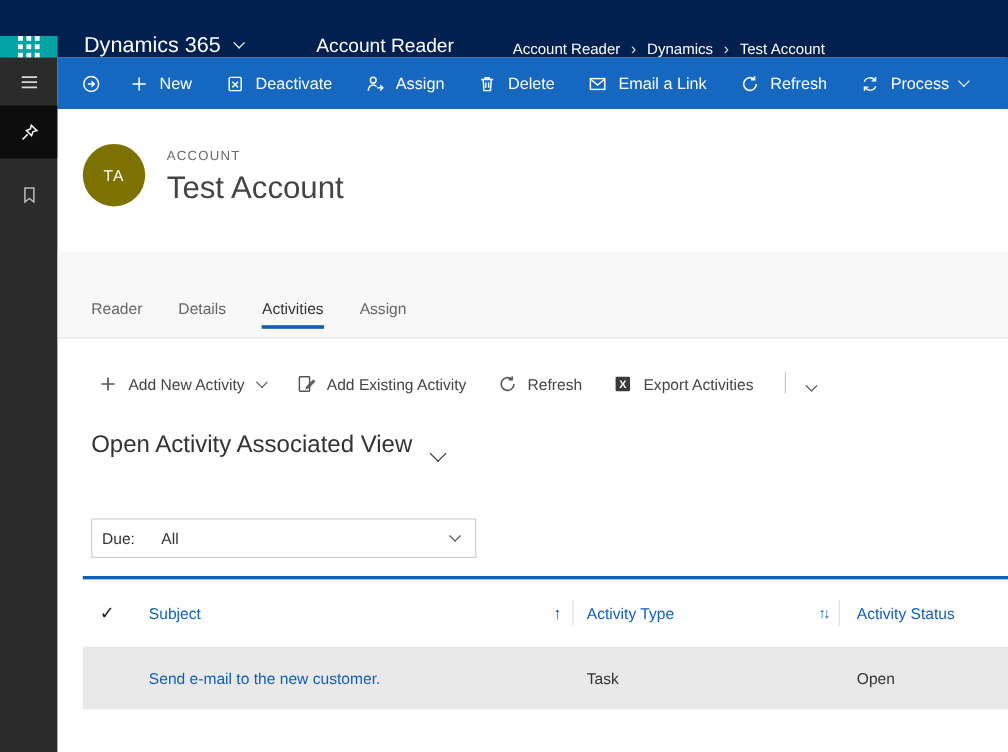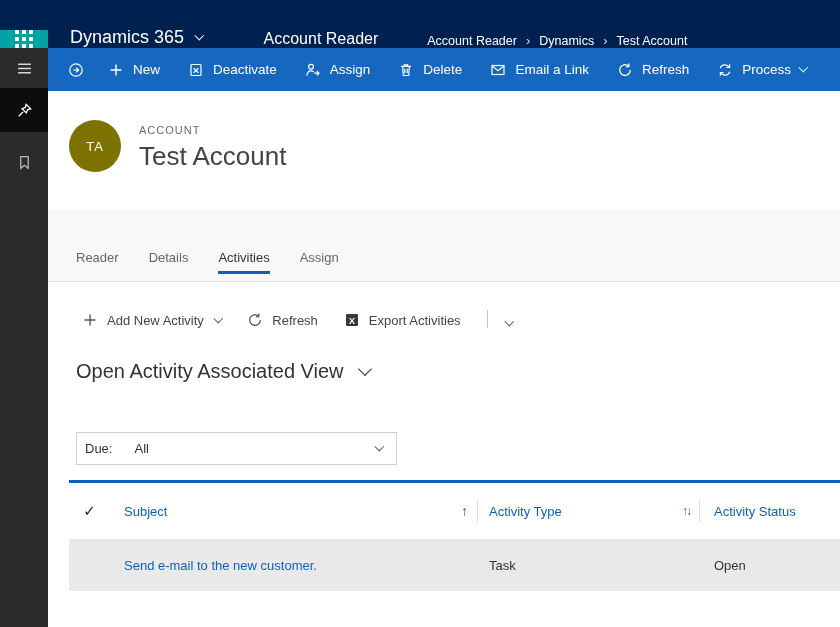--- a/index.html
+++ b/index.html
@@ -42,21 +42,21 @@
   .rec-title{font-size:26px;color:#444;margin-top:5px;font-weight:400}
   .tabstrip{height:72px;box-sizing:border-box;background:#f8f8f8;border-bottom:1px solid #e4e4e4;display:flex;align-items:flex-end;padding-left:28px;gap:30px}
   .tab{margin-bottom:7px;padding-bottom:6px;font-size:13px;color:#666;cursor:pointer;border-bottom:3px solid transparent}
   .tab.active{color:#333;font-weight:400;border-bottom-color:var(--accent,#1160b7)}
   .subbar{display:flex;align-items:flex-end;margin:14px 4px 0 34px;height:32px;color:#444;font-size:13px}
   .tool{display:flex;align-items:center;gap:9px;cursor:pointer;margin-right:26px;white-space:nowrap}
   .tool svg{width:16px;height:16px;color:#555}
   .tool .chev{color:#555;margin-left:2px}
   .tdiv{width:1px;height:18px;background:#c8c8c8;margin:0 14px 0 0}
   .more-btn{display:flex;align-items:center;cursor:pointer;color:#555;padding:4px}
-  .viewsel{display:flex;align-items:center;gap:16px;margin:32px 0 2px 28px;font-size:20px;color:#333;cursor:pointer}
+  .viewsel{display:flex;align-items:flex-end;gap:16px;margin:32px 0 2px 28px;font-size:20px;color:#333;cursor:pointer}
   .duebox{display:flex;align-items:center;box-sizing:border-box;width:321px;height:33px;margin:49px 0 0 28px;background:#fff;border:1px solid #cfcfcf;font-size:13px;color:#333}
   .duebox .lbl{margin-left:8px}
   .duebox .val{margin-left:22px}
   .duebox .chev{margin-left:auto;margin-right:14px;color:#555}
   
   .grid{margin:15px 0 0 21px;border-top:3px solid var(--accent,#1160b7)}
   .ghead{display:flex;height:56px;font-size:13px;color:var(--accent,#1160b7);background:#fff}
   .grow{display:flex;height:52px;background:var(--row-bg,#e9e9e9);font-size:13px;color:#333}
   .gcell{box-sizing:border-box;display:flex;align-items:center;height:100%}
   .c-check{width:41px;justify-content:center}
@@ -206,20 +206,27 @@
 
         <div class="subbar">
           <div class="tool">
             <svg viewBox="0 0 16 16" fill="none" stroke="currentColor" stroke-width="1.4">
                 <path d="M8 2.5v11M2.5 8h11"></path>
               </svg>
             <span>Add New Activity</span>
             <span class="chev chev-s"></span>
           </div>
           <div class="tool">
+            <svg viewBox="0 0 16 16" fill="none" stroke="currentColor" stroke-width="1.2">
+                <rect x="2.5" y="2" width="8.5" height="12" rx="0.5"></rect>
+                <path d="M9 10l5-5 1 1-5 5-1.6.6z"></path>
+              </svg>
+            <span>Add Existing Activity</span>
+          </div>
+          <div class="tool">
             <svg viewBox="0 0 16 16" fill="none" stroke="currentColor" stroke-width="1.3">
                 <path d="M13.3 8A5.3 5.3 0 1 1 11.5 4"></path>
                 <path d="M11.8 1.6v2.9H8.9"></path>
               </svg>
             <span>Refresh</span>
           </div>
           <div class="tool">
             <svg viewBox="0 0 16 16">
                 <rect x="2" y="2" width="12" height="12" rx="1" fill="#3a3a3a"></rect>
                 <text x="8" y="11.6" text-anchor="middle" font-size="9" font-weight="bold" fill="#fff">X</text>

